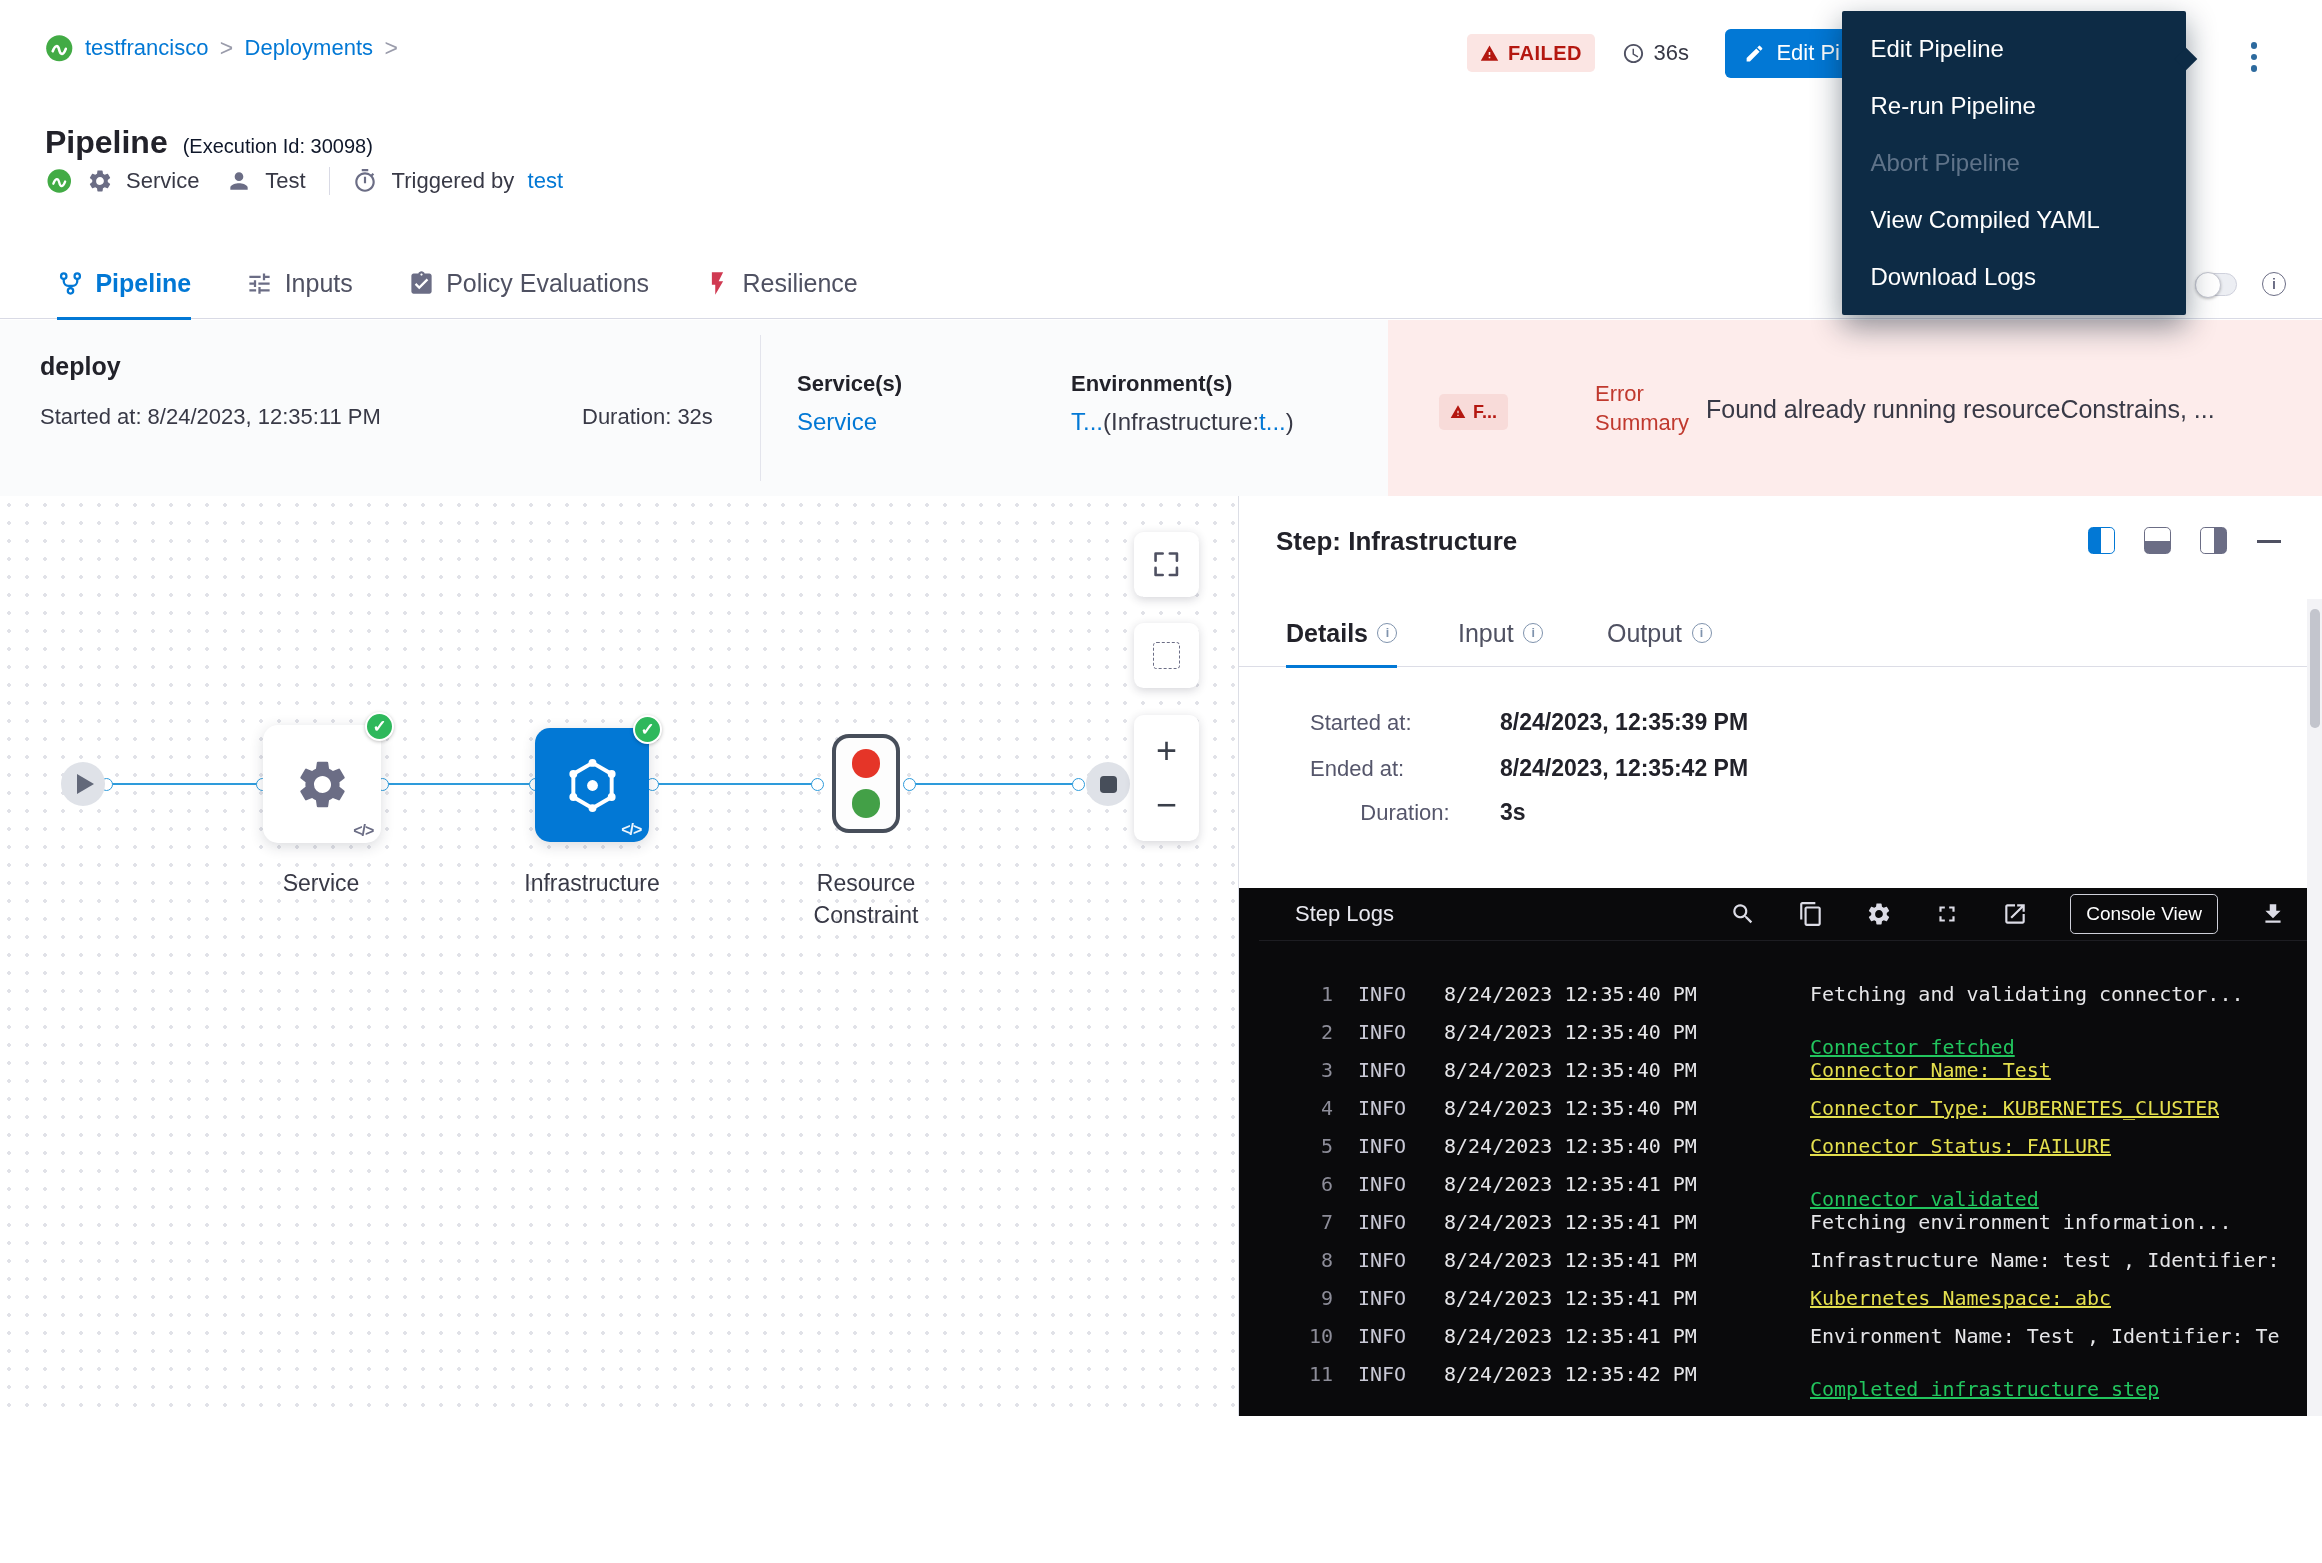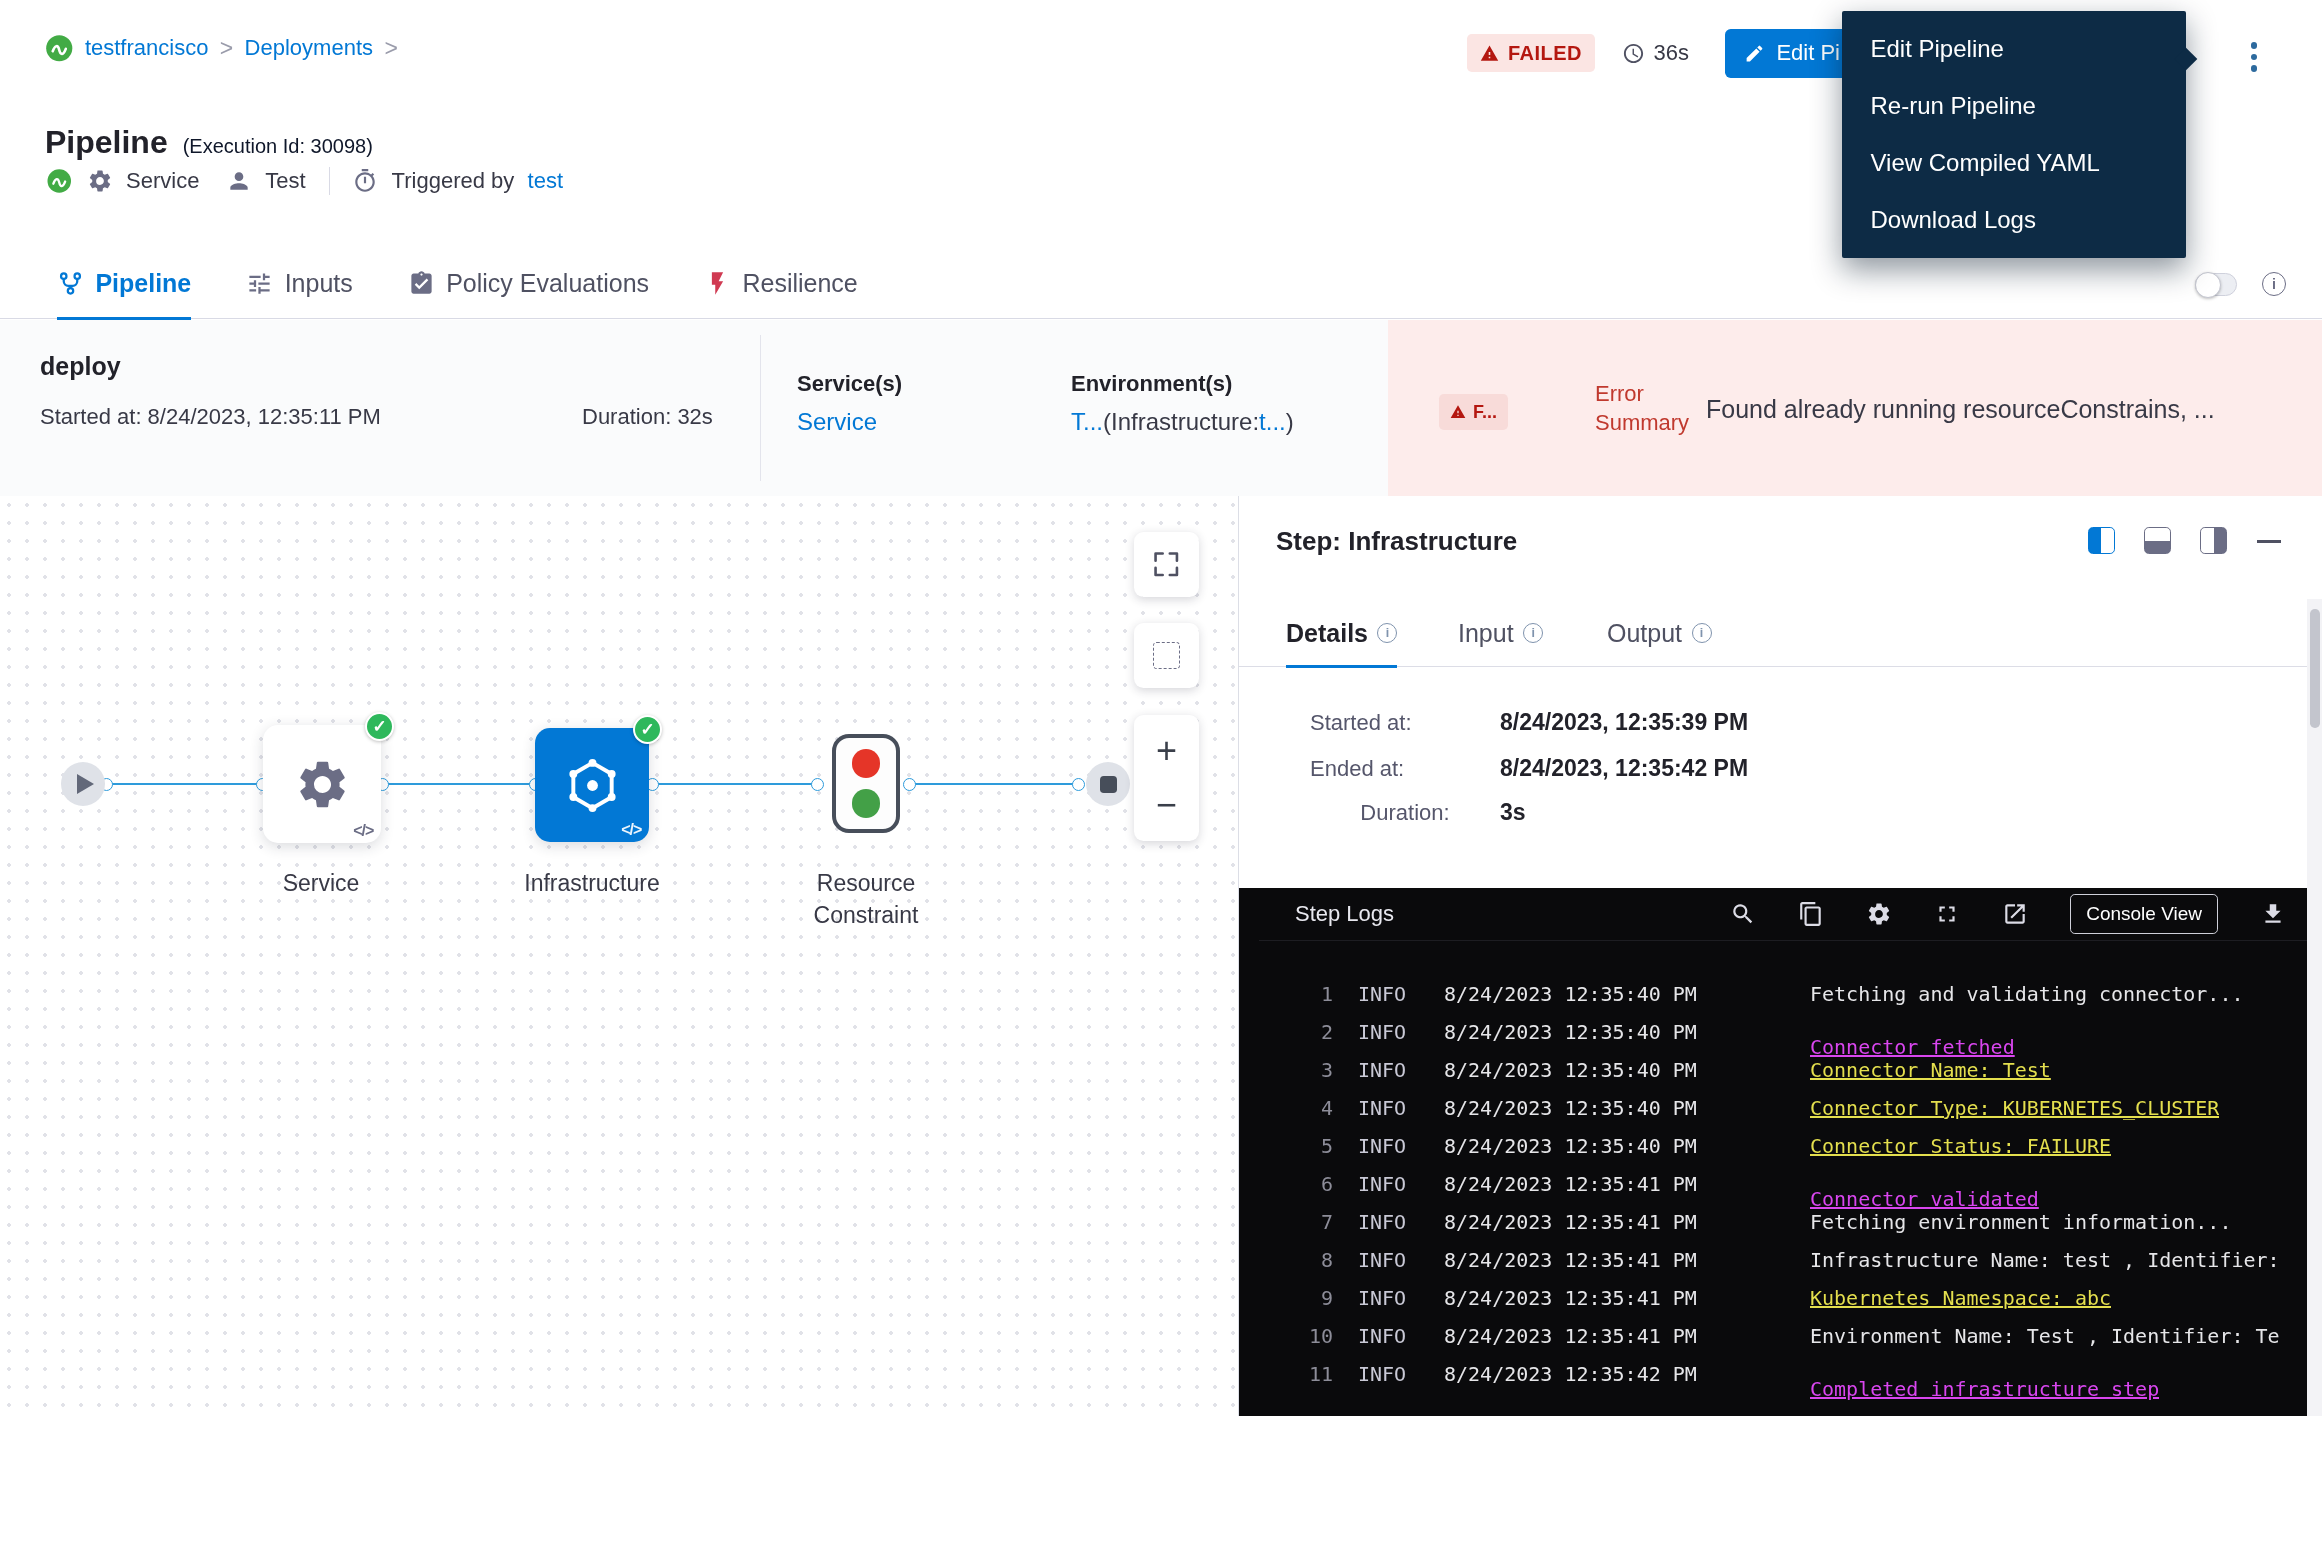--- a/index.html
+++ b/index.html
@@ -129,21 +129,21 @@
   .logs-tools{margin-left:auto;display:flex;align-items:center;gap:42px;}
   .logs-tools .tico{width:26px;height:26px;color:#dcdce6;cursor:pointer;}
   .console-btn{height:40px;border:1.9px solid #cfd0da;border-radius:4.8px;background:transparent;color:#fff;font-size:19px;font-family:inherit;padding:0 15px;cursor:pointer;}
   .log-body{padding:34px 9.5px 0 19px;font-family:"DejaVu Sans Mono",monospace;font-size:20px;}
   .log-row{height:38px;display:flex;align-items:center;white-space:nowrap;}
   .ln{width:55px;text-align:right;color:#8d8d99;flex:0 0 55px;}
   .lvl{width:61px;margin-left:25px;color:#c9c9d6;flex:0 0 61px;}
   .lt{width:339px;margin-left:25px;color:#e6e6e9;flex:0 0 339px;}
   .lm{margin-left:27px;overflow:hidden;}
   .lm[data-color="white"]{color:#e6e6e9;}
-  .lm[data-color="green"]{color:#d946ef;text-decoration:underline;margin-top:30px;}
+  .lm[data-color="green"]{color:#22c55e;text-decoration:underline;margin-top:30px;}
   .lm[data-color="yellow"]{color:#e4df4e;text-decoration:underline;}
 
   
   .sb-track{position:absolute;left:2307px;top:599px;width:15px;height:964px;background:#f3f3f6;}
   .sb-thumb{position:absolute;left:2310px;top:609px;width:9.5px;height:119px;background:#c3c5cd;border-radius:4.8px;}
 </style>
 </head>
 <body>
 
 <div id="app">
@@ -527,20 +527,21 @@
             <span class="lm" data-color="green">Completed infrastructure step</span>
           </div>
       </div>
     </div>
   </div>
 
   <div class="ctx-menu">
     <div class="menu-arrow"></div>
     <div class="menu-item" data-disabled="false">Edit Pipeline</div>
     <div class="menu-item" data-disabled="false">Re-run Pipeline</div>
+    <div class="menu-item" data-disabled="true">Abort Pipeline</div>
     <div class="menu-item" data-disabled="false">View Compiled YAML</div>
     <div class="menu-item" data-disabled="false">Download Logs</div>
   </div>
 
   <div class="sb-track"></div>
   <div class="sb-thumb"></div>
 
 </div>
 
 

